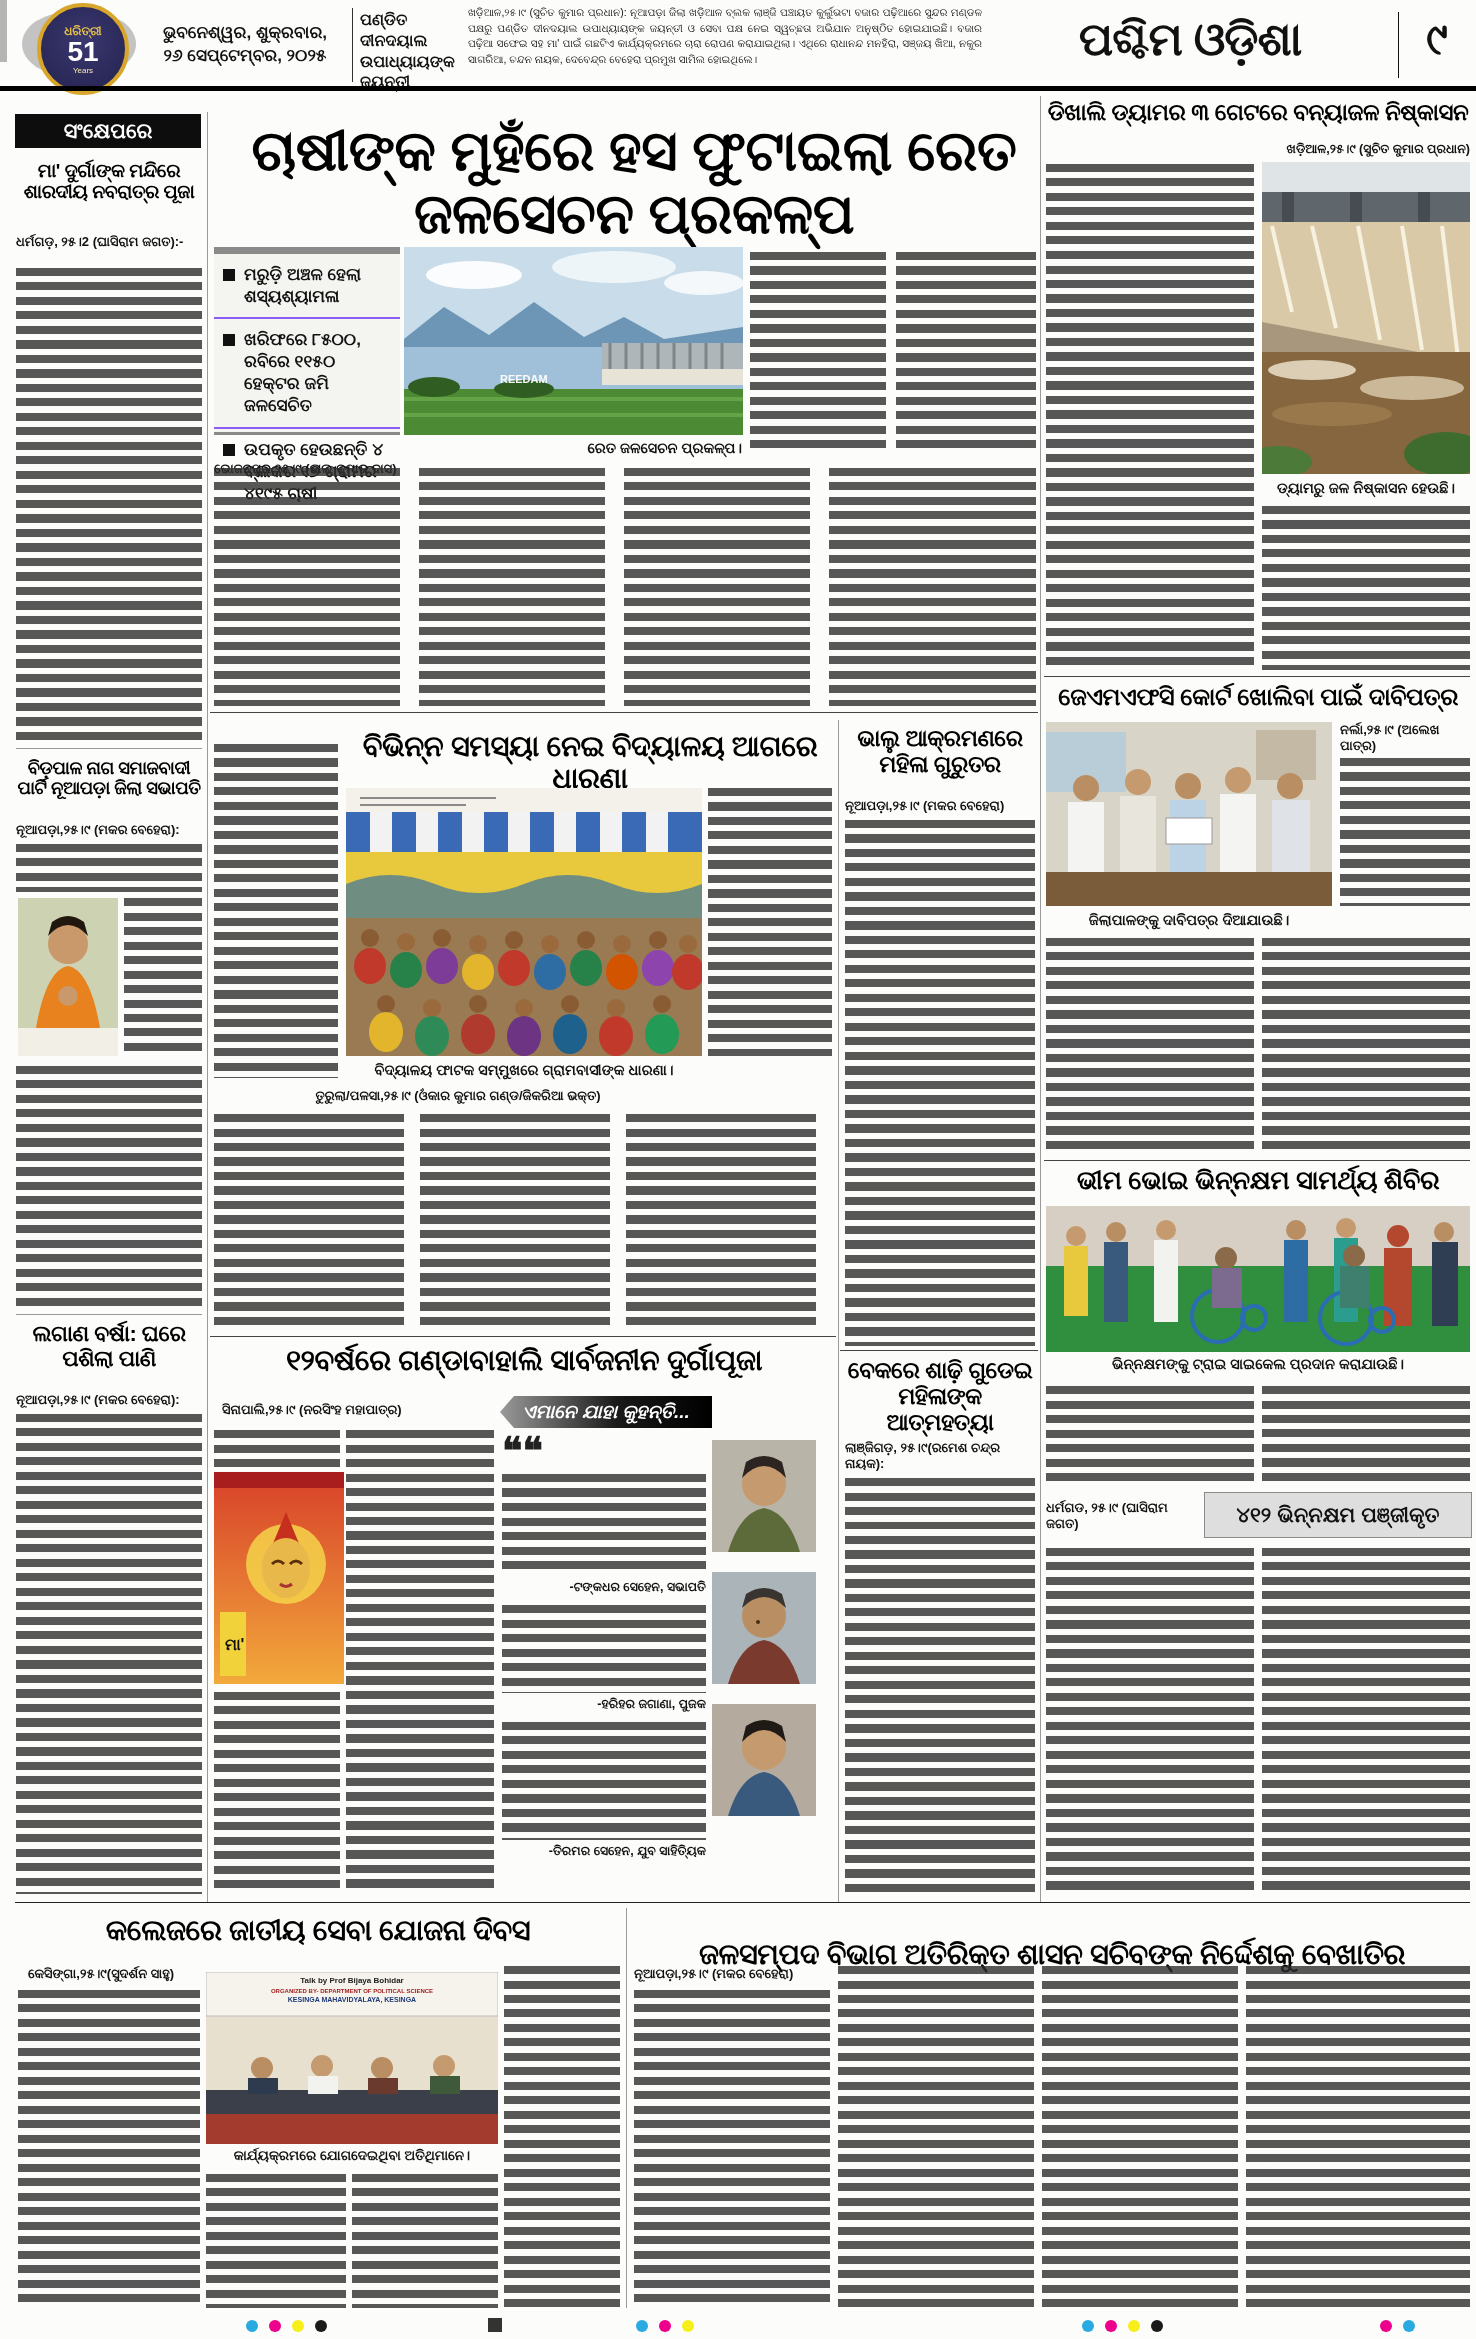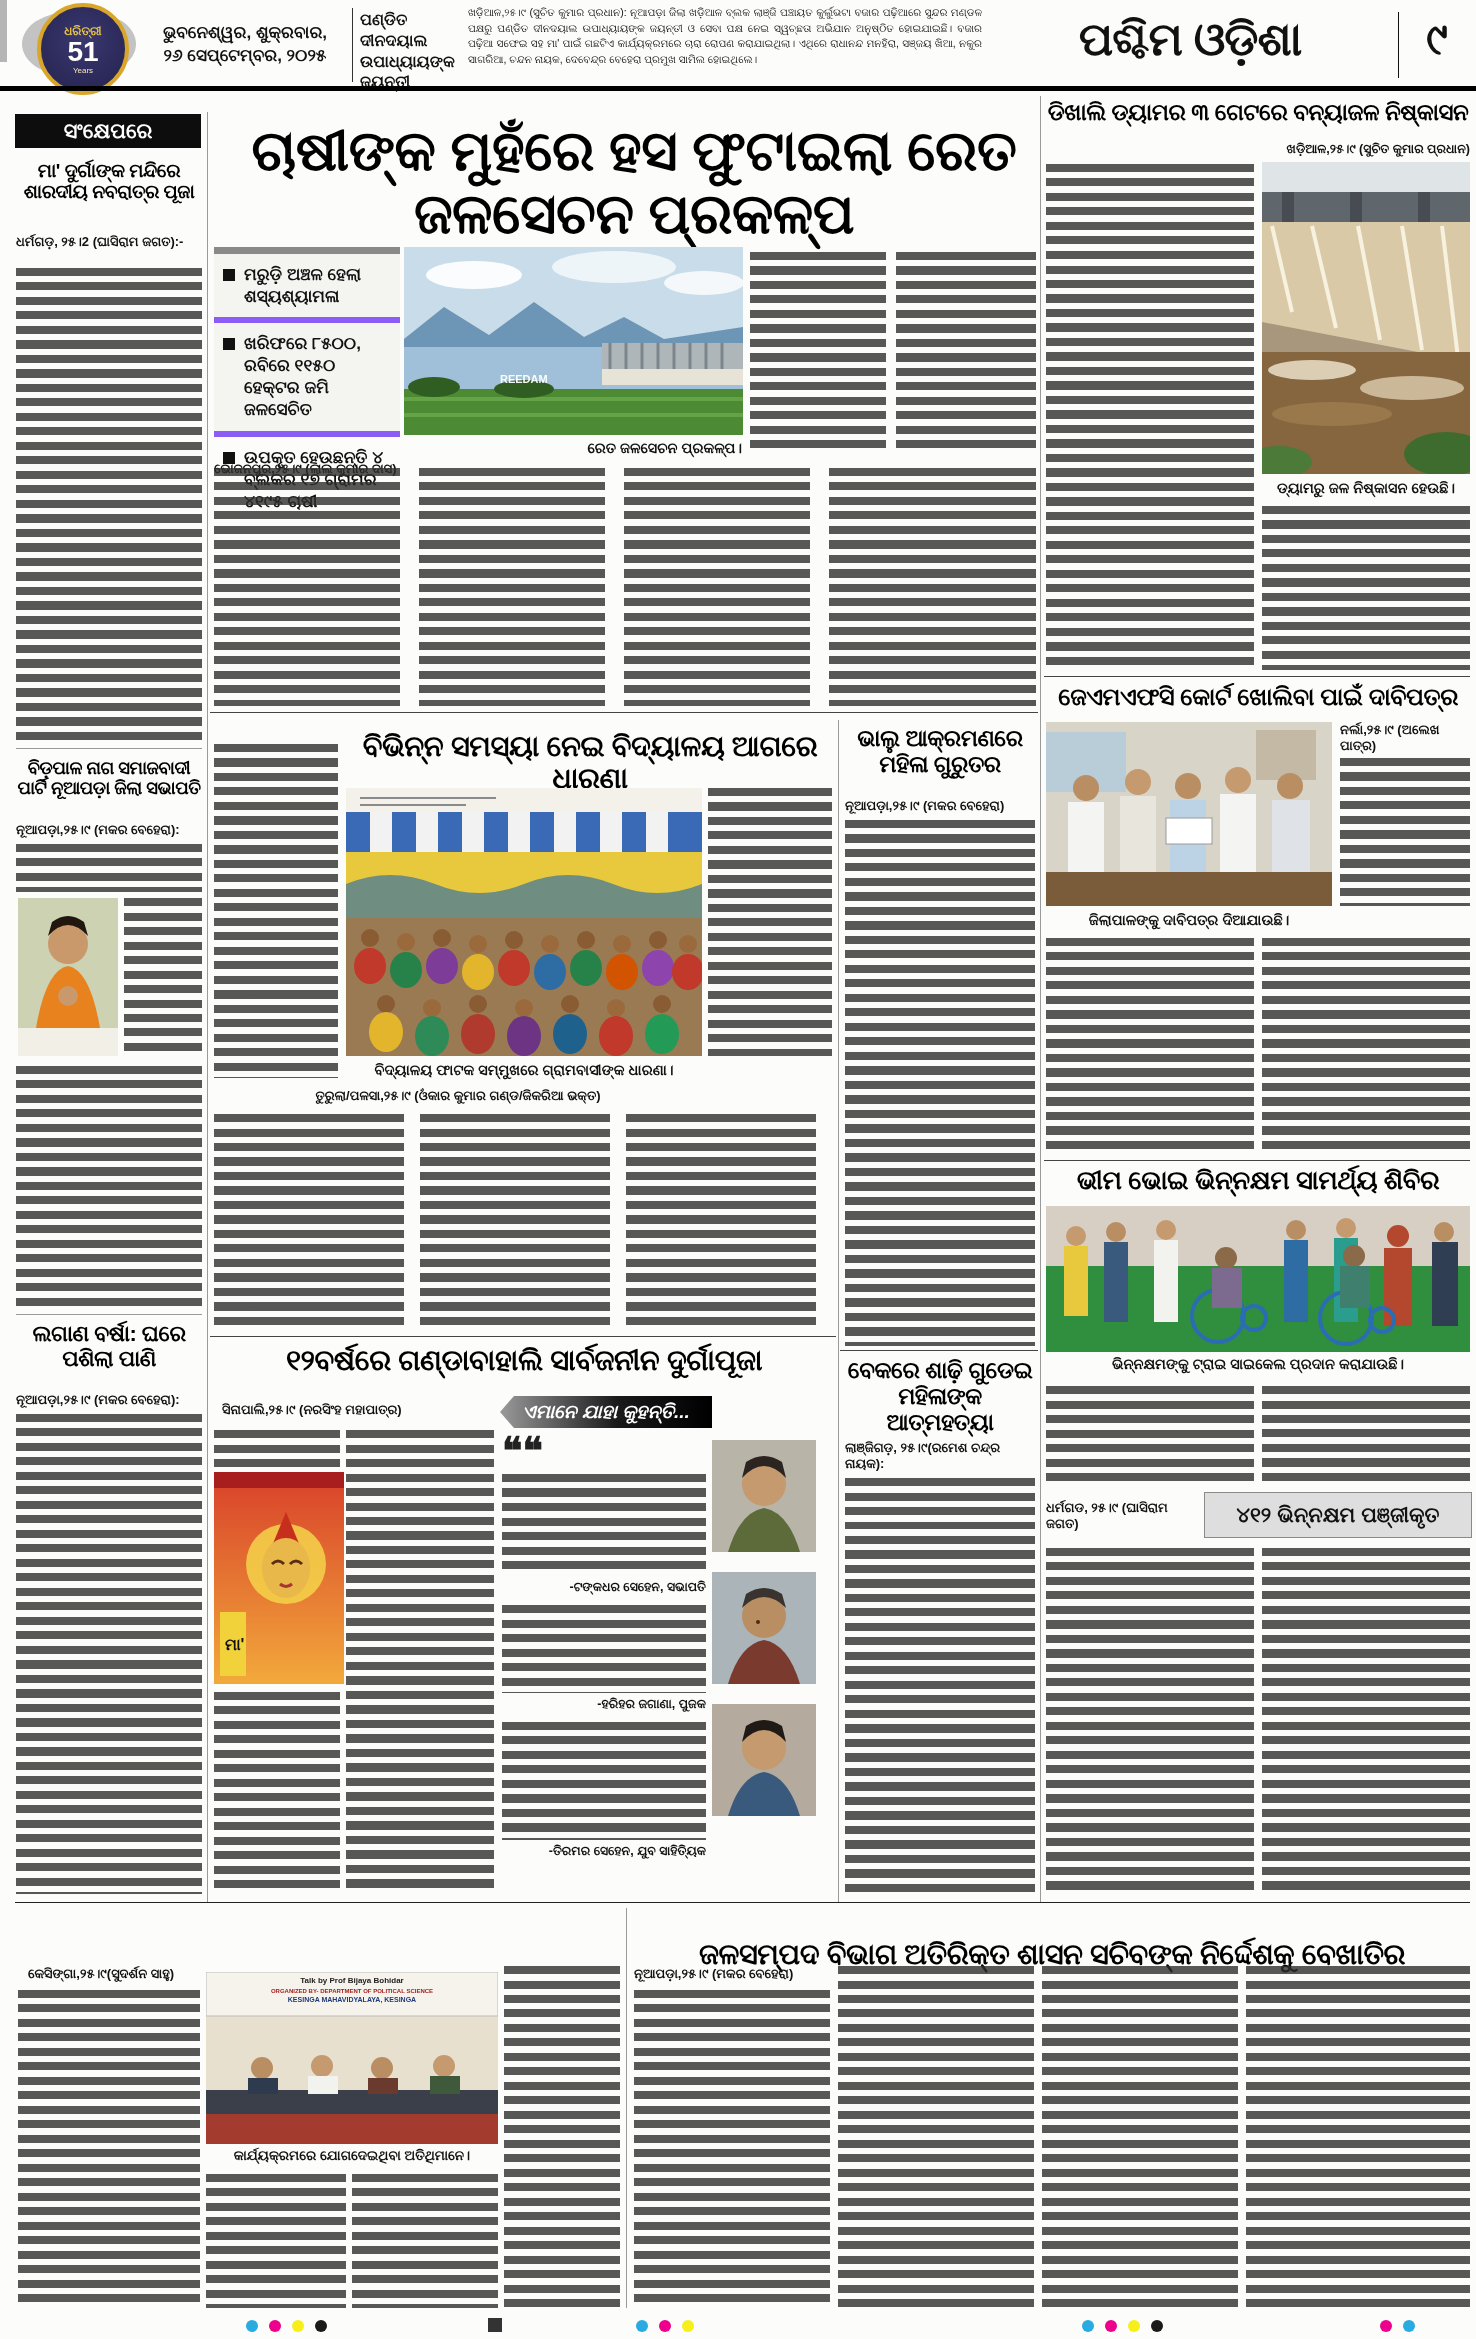--- a/index.html
+++ b/index.html
@@ -8,21 +8,21 @@
   .abs{position:absolute;}
   .greek{background-image:repeating-linear-gradient(to bottom,#2e2e2e 0px,#2e2e2e 8px,transparent 8px,transparent 14.5px);opacity:.8;}
   .hl{font-weight:bold;color:#000;line-height:1.12;text-align:center;letter-spacing:-0.5px;}
   .dateline{font-weight:bold;font-size:13px;line-height:1.25;}
   .caption{font-weight:bold;font-size:14.5px;text-align:center;line-height:1.2;}
   .vrule{width:1px;background:#9a9a9a;}
   .hrule{height:1px;background:#444;}
   .photo{overflow:hidden;background:#c8c8c4;}
   .photo svg{display:block;}
   .bulletbox{border-top:7px solid #8a8a8a;border-bottom:3px solid #8a8a8a;background:#f4f4f1;}
-  .bullet-row{display:flex;gap:9px;padding:10px 9px 9px 9px;border-bottom:6px solid #8b5cf6;}
+  .bullet-row{display:flex;gap:9px;padding:10px 9px 9px 9px;border-bottom:2px solid #8b5cf6;}
   .bullet-row:last-child{border-bottom:none;}
   .bullet-sq{width:12px;height:12px;background:#111;flex:0 0 auto;margin-top:5px;}
   .bullet-tx{font-weight:bold;font-size:17px;line-height:1.3;}
   .quoteband{background:linear-gradient(90deg,#9a9a9a,#1a1a1a 55%,#000);color:#fff;font-weight:bold;
              font-style:italic;font-size:19px;display:flex;align-items:center;justify-content:center;
              clip-path:polygon(0 50%,14px 0,100% 0,100% 100%,14px 100%);}
   .badge{background:#dedede;border:1px solid #8a8a8a;font-weight:bold;font-size:21px;
          display:flex;align-items:center;justify-content:center;text-align:center;}
   .attrib{font-weight:bold;font-size:12.5px;text-align:right;}
   .dot{width:12px;height:12px;border-radius:50%;display:inline-block;margin-right:11px;}
@@ -400,20 +400,21 @@
         <circle cx="52" cy="44" r="22" fill="#c49a6e"></circle>
       <path d="M30 38 q22 -24 44 0 l-4 -16 q-18 -12 -36 0 z" fill="#1f1a16"></path>
       <path d="M16 112 q12 -40 36 -44 q24 4 36 44 z" fill="#3a5a7d"></path>
     </svg>
   </div>
 
   <div class="abs hl" style="left:845px;top:1358px;width:190px;font-size:23px;">ବେକରେ ଶାଢ଼ି ଗୁଡେଇ ମହିଳାଙ୍କ ଆତ୍ମହତ୍ୟା</div>
   <div class="abs dateline" style="left:845px;top:1440px;width:190px;">ଲାଞ୍ଜିଗଡ଼, ୨୫।୯(ରମେଶ ଚନ୍ଦ୍ର ନାୟକ):</div>
   <div class="abs greek" style="left:845px;top:1478px;width:190px;height:416px;"></div>
 
+  <div class="abs hl" style="left:18px;top:1914px;width:600px;font-size:29px;">କଲେଜରେ ଜାତୀୟ ସେବା ଯୋଜନା ଦିବସ</div>
   <div class="abs dateline" style="left:18px;top:1966px;width:182px;margin-left:10px;">କେସିଙ୍ଗା,୨୫।୯(ସୁଦର୍ଶନ ସାହୁ)</div>
   <div class="abs greek" style="left:18px;top:1990px;width:182px;height:318px;"></div>
 
   <div class="abs photo" style="left:206px;top:1972px;width:292px;height:172px;">
     <svg width="292" height="172" viewBox="0 0 292 172" preserveAspectRatio="none">
       <rect width="292" height="172" fill="#e8e0cf"></rect>
       <rect width="292" height="44" fill="#f6f3ec" stroke="#bbb"></rect>
       <rect y="118" width="292" height="24" fill="#3a3f4a"></rect>
       <rect y="142" width="292" height="30" fill="#a33b2e"></rect>
       <g>

